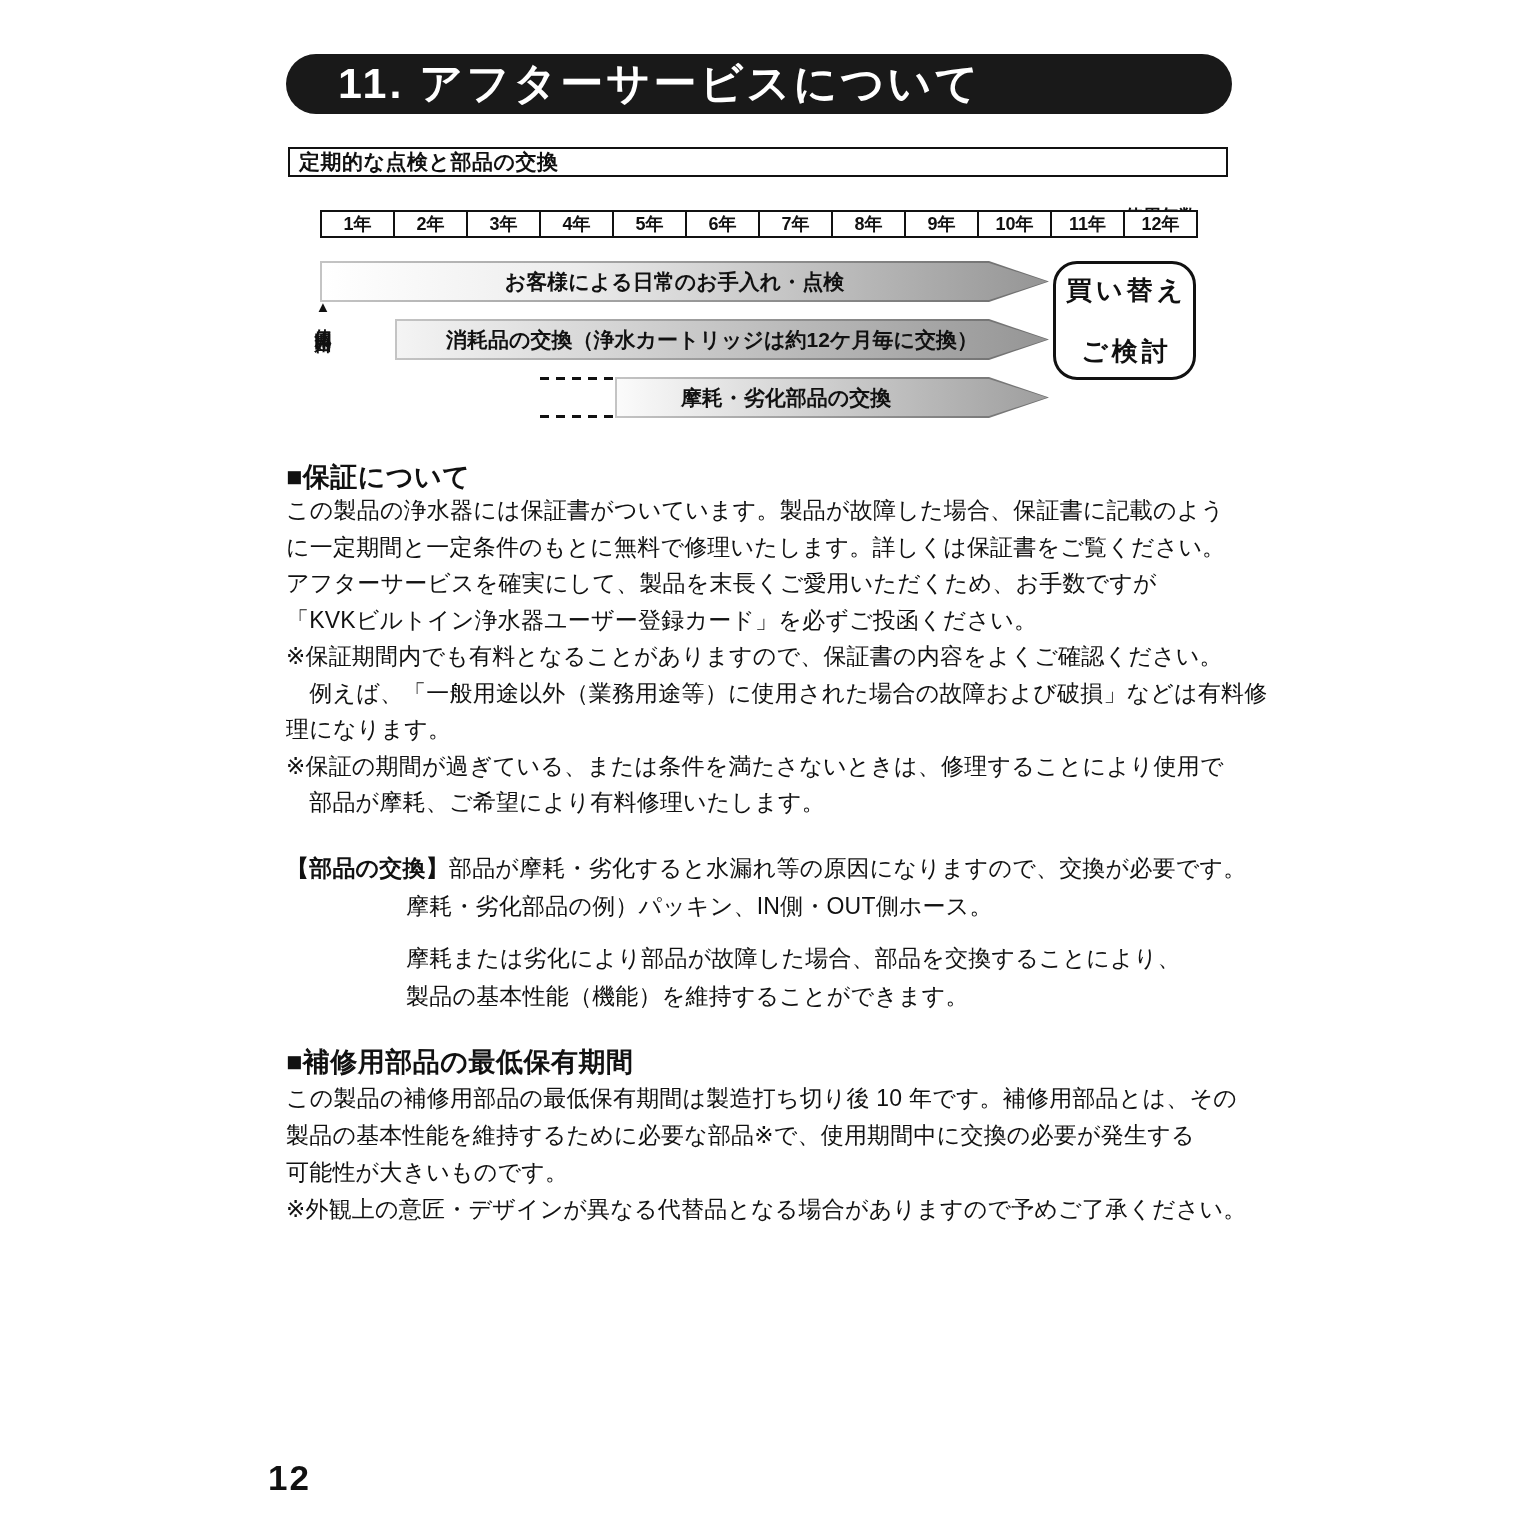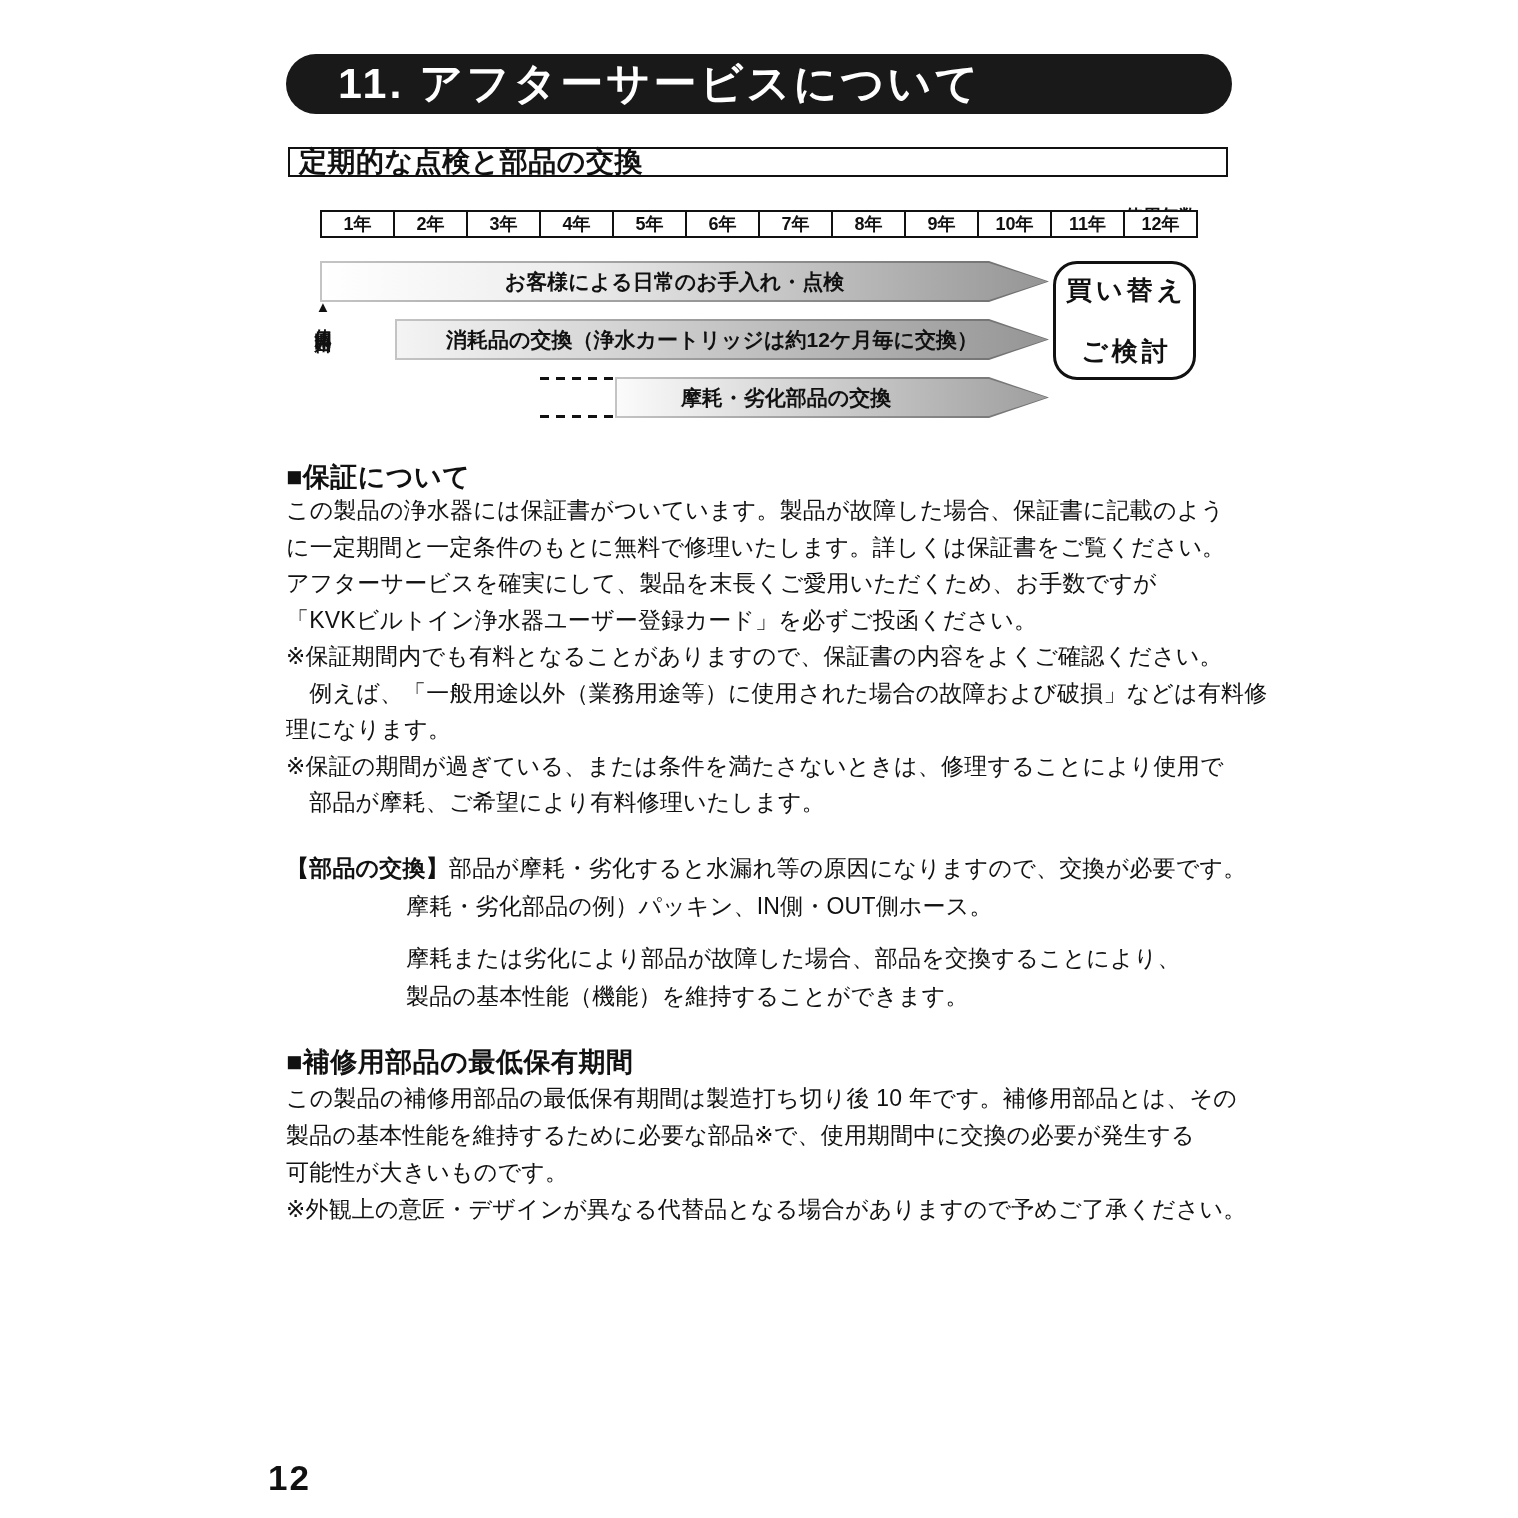--- a/index.html
+++ b/index.html
@@ -41,21 +41,21 @@
     position: absolute;
     left: 288px; top: 147px;
     width: 940px; height: 30px;
     border: 2px solid #111111;
     display: flex;
     align-items: center;
     padding-left: 9px;
     background: #ffffff;
   }
   .periodic-box .periodic-text {
-    font-size: 28px;
+    font-size: 21px;
     font-weight: 600;
     letter-spacing: 0.5px;
   }
 
   
   .axis-label {
     position: absolute;
     top: 204px;
     right: 321px;
     font-size: 18px;

